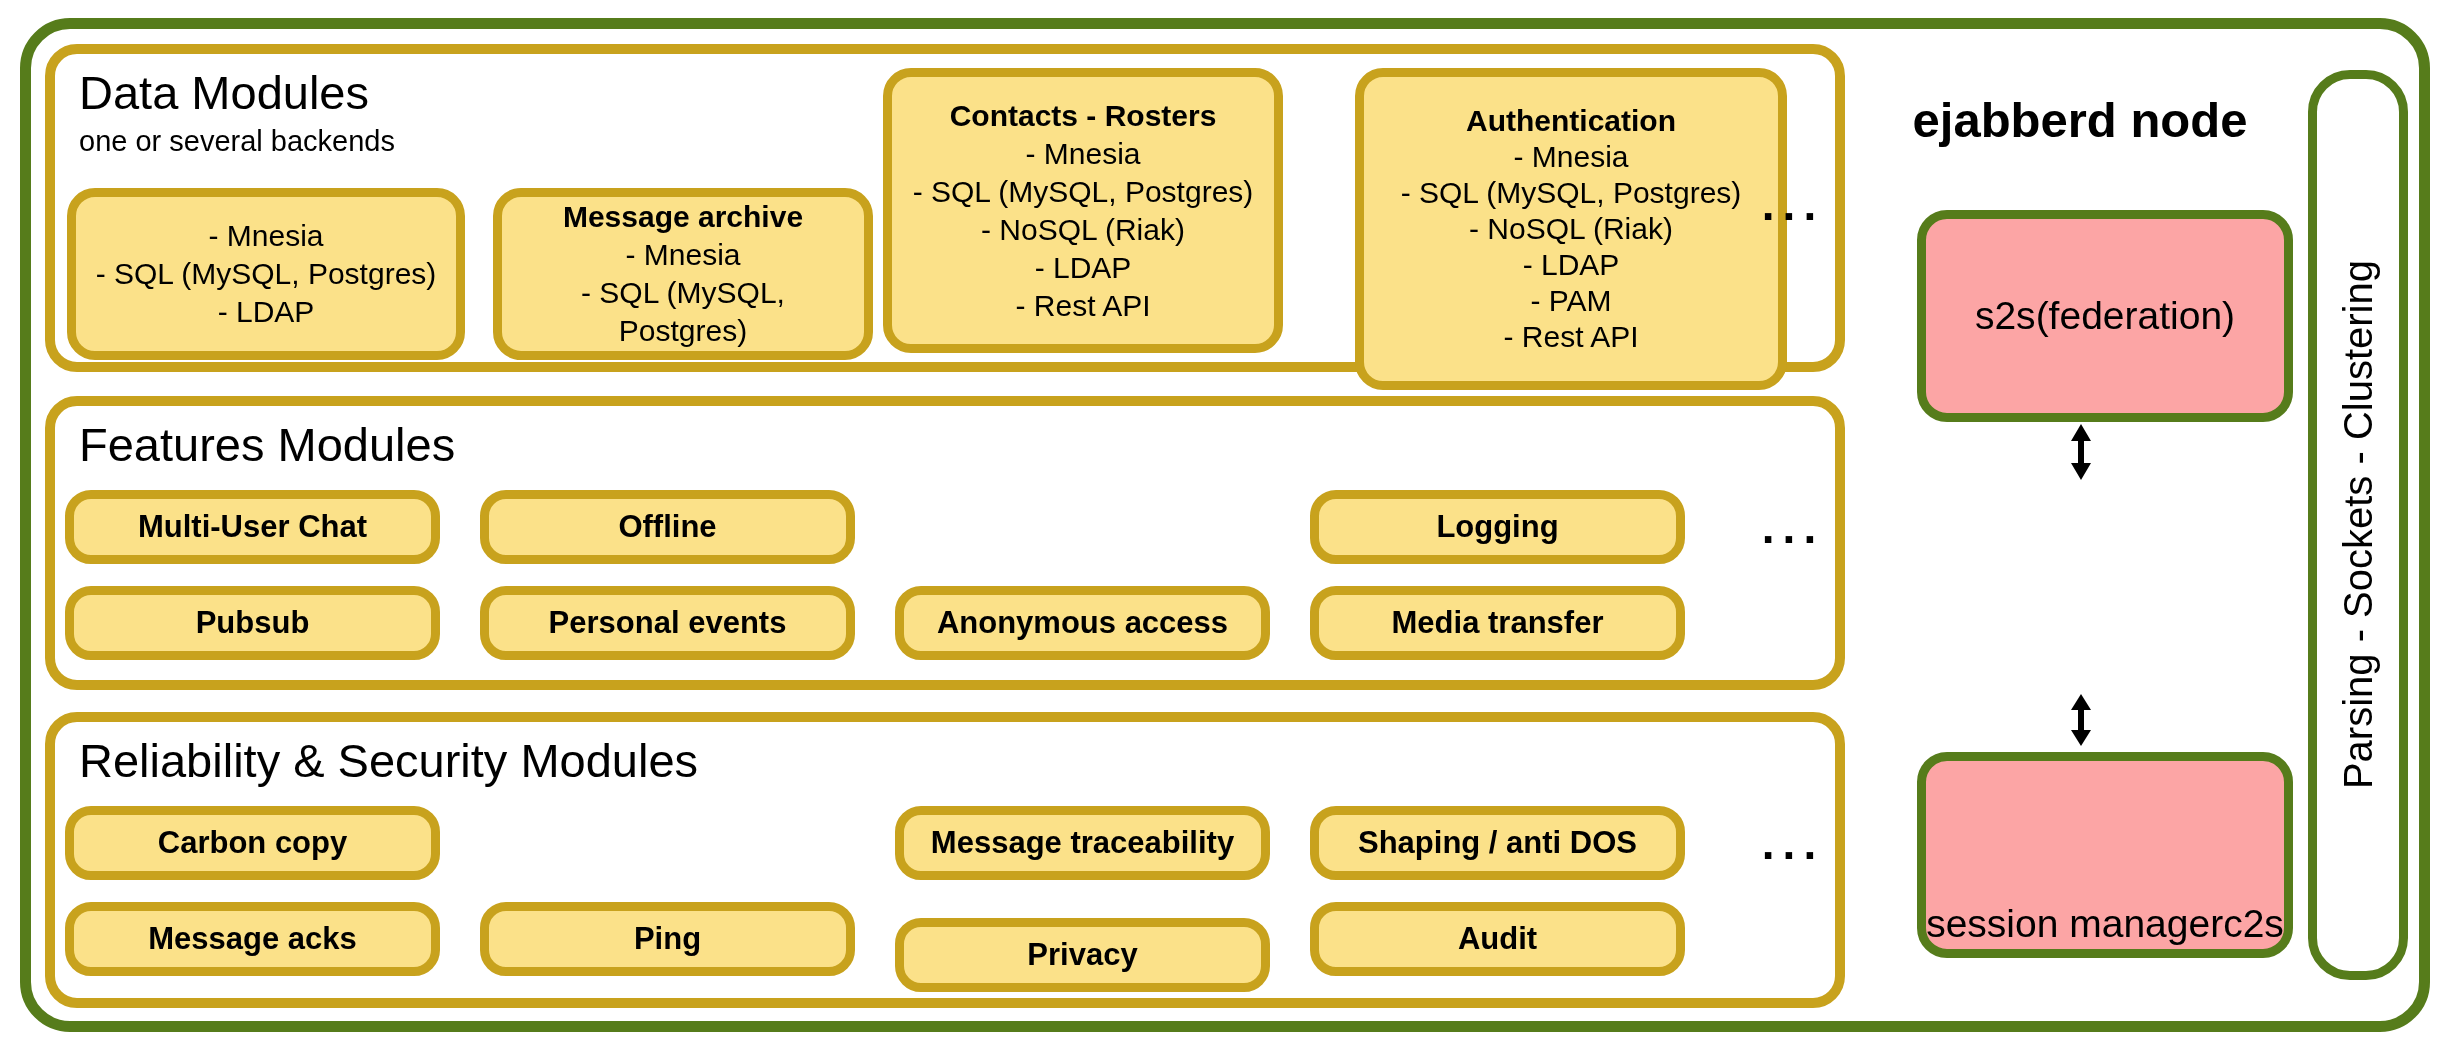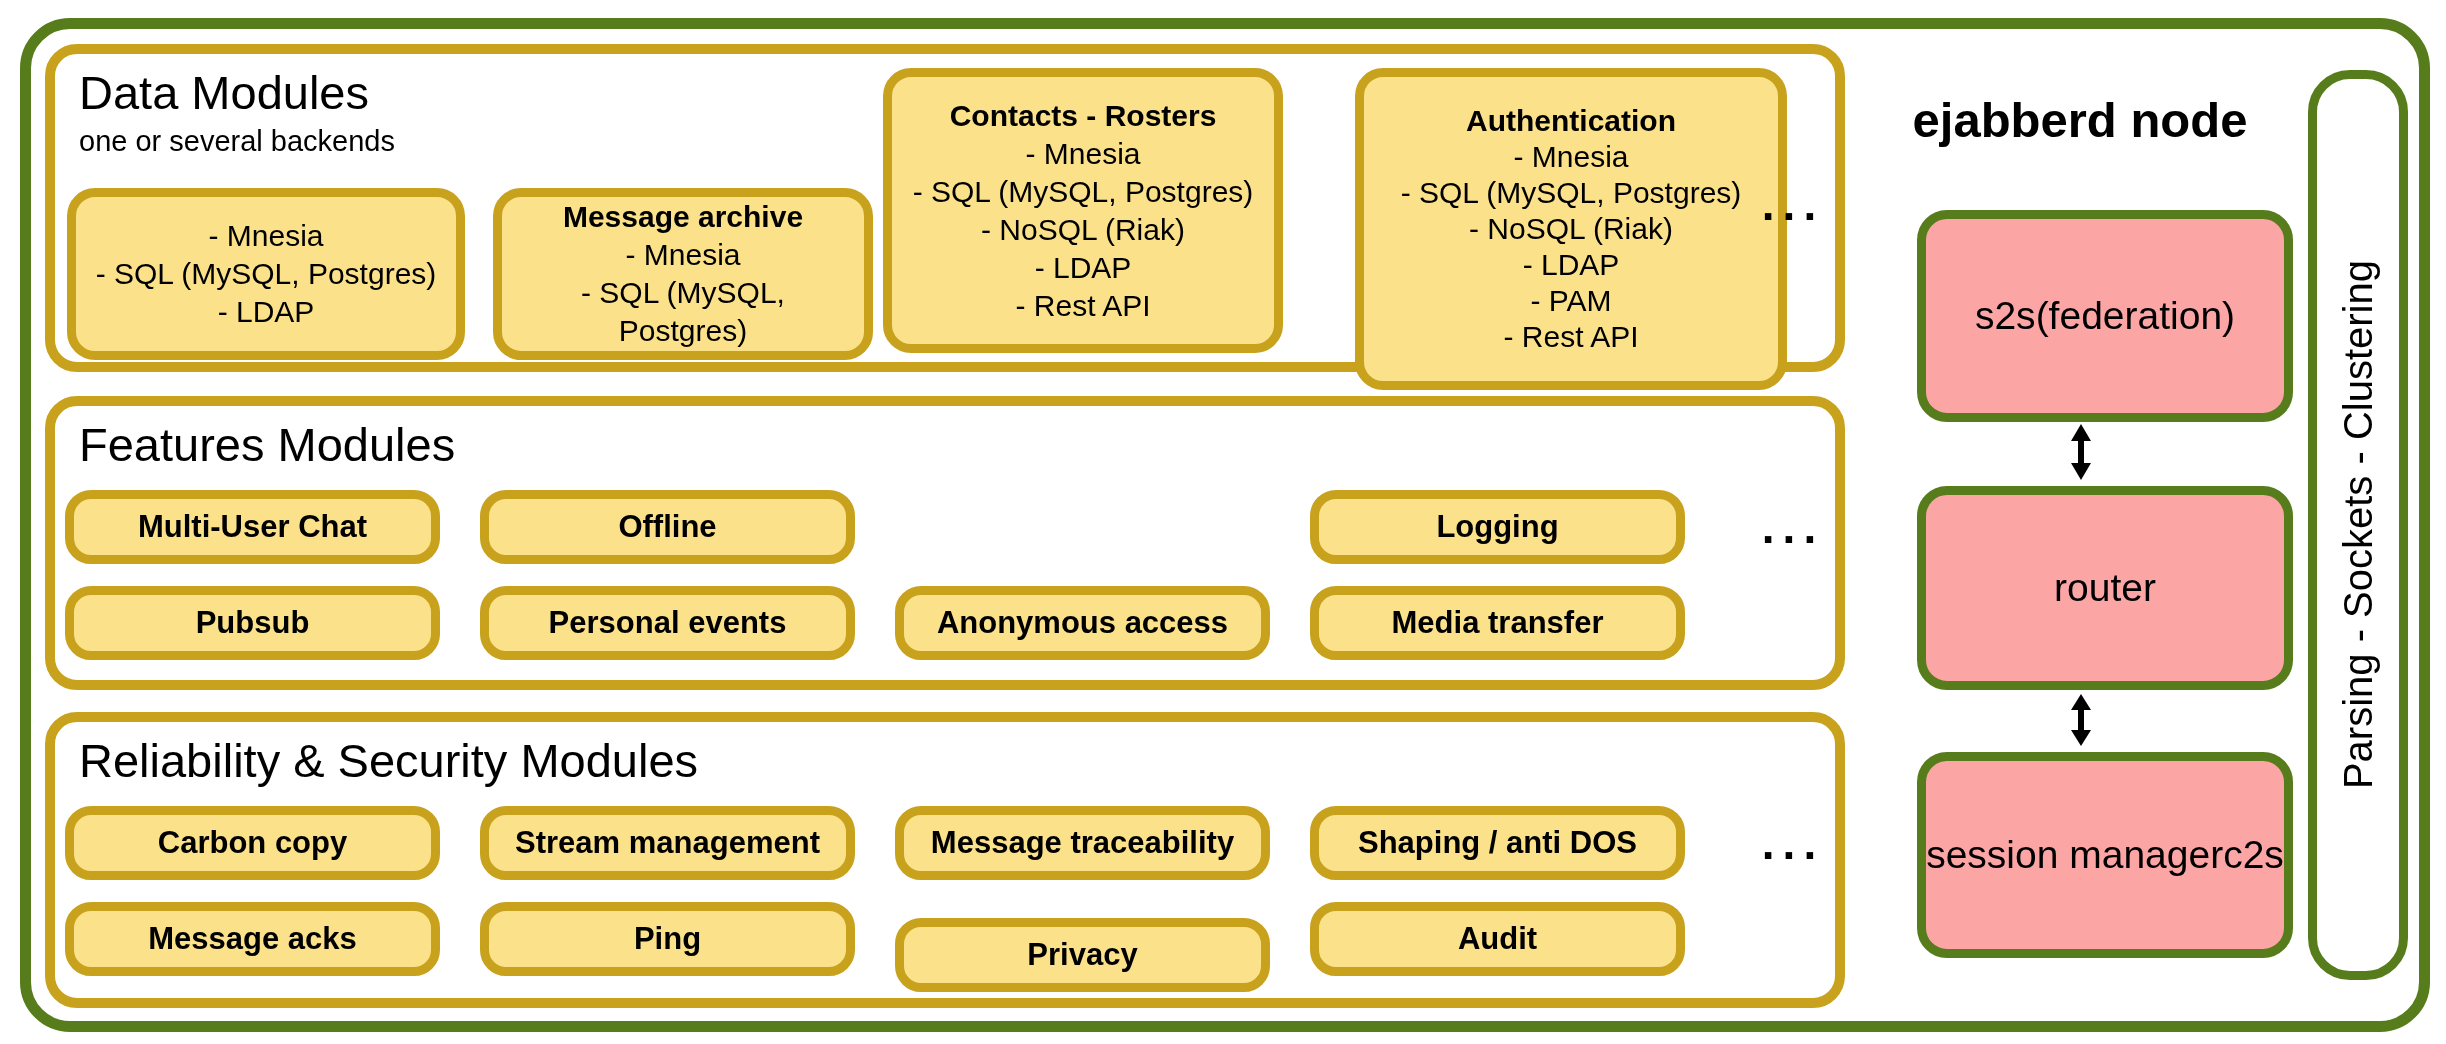--- a/index.html
+++ b/index.html
@@ -195,21 +195,20 @@
     <div class="pill" style="left:840px;top:180px;">Anonymous access</div>
     <div class="pill" style="left:1255px;top:180px;">Media transfer</div>
 
     <div class="dots" style="left:1688px;top:81px;">...</div>
   </div>
 
   <div class="section" style="top:712px;height:296px;">
     <div class="section-title">Reliability &amp; Security Modules</div>
 
     <div class="pill" style="left:10px;top:84px;">Carbon copy</div>
-    <div class="pill" style="left:425px;top:84px;">Stream management</div>
     <div class="pill" style="left:840px;top:84px;">Message traceability</div>
     <div class="pill" style="left:1255px;top:84px;">Shaping / anti DOS</div>
     <div class="pill" style="left:10px;top:180px;">Message acks</div>
     <div class="pill" style="left:425px;top:180px;">Ping</div>
     <div class="pill" style="left:840px;top:196px;">Privacy</div>
     <div class="pill" style="left:1255px;top:180px;">Audit</div>
 
     <div class="dots" style="left:1688px;top:81px;">...</div>
   </div>
 
@@ -217,29 +216,26 @@
 
   <div class="nodebox" style="top:210px;height:212px;">
     <div>s2s</div>
     <div>(federation)</div>
   </div>
 
   <svg class="arrow" style="top:424px;" width="26" height="56" viewBox="0 0 26 56">
     <path d="M13 0 L23 17 L16 17 L16 39 L23 39 L13 56 L3 39 L10 39 L10 17 L3 17 Z" fill="#000000"></path>
   </svg>
 
-  <div class="nodebox" style="top:486px;height:204px;">
-    <div>router</div>
-  </div>
 
   <svg class="arrow" style="top:694px;" width="26" height="52" viewBox="0 0 26 52">
     <path d="M13 0 L23 16 L16 16 L16 36 L23 36 L13 52 L3 36 L10 36 L10 16 L3 16 Z" fill="#000000"></path>
   </svg>
 
-  <div class="nodebox" style="top:752px;height:206px;">
+  <div class="nodebox" style="top:752px;height:206px;align-items:flex-end;">
     <div>session manager</div>
     <div>c2s</div>
   </div>
 
   <div class="vbar">
     <span>Parsing - Sockets - Clustering</span>
   </div>
 
 </div>
 

